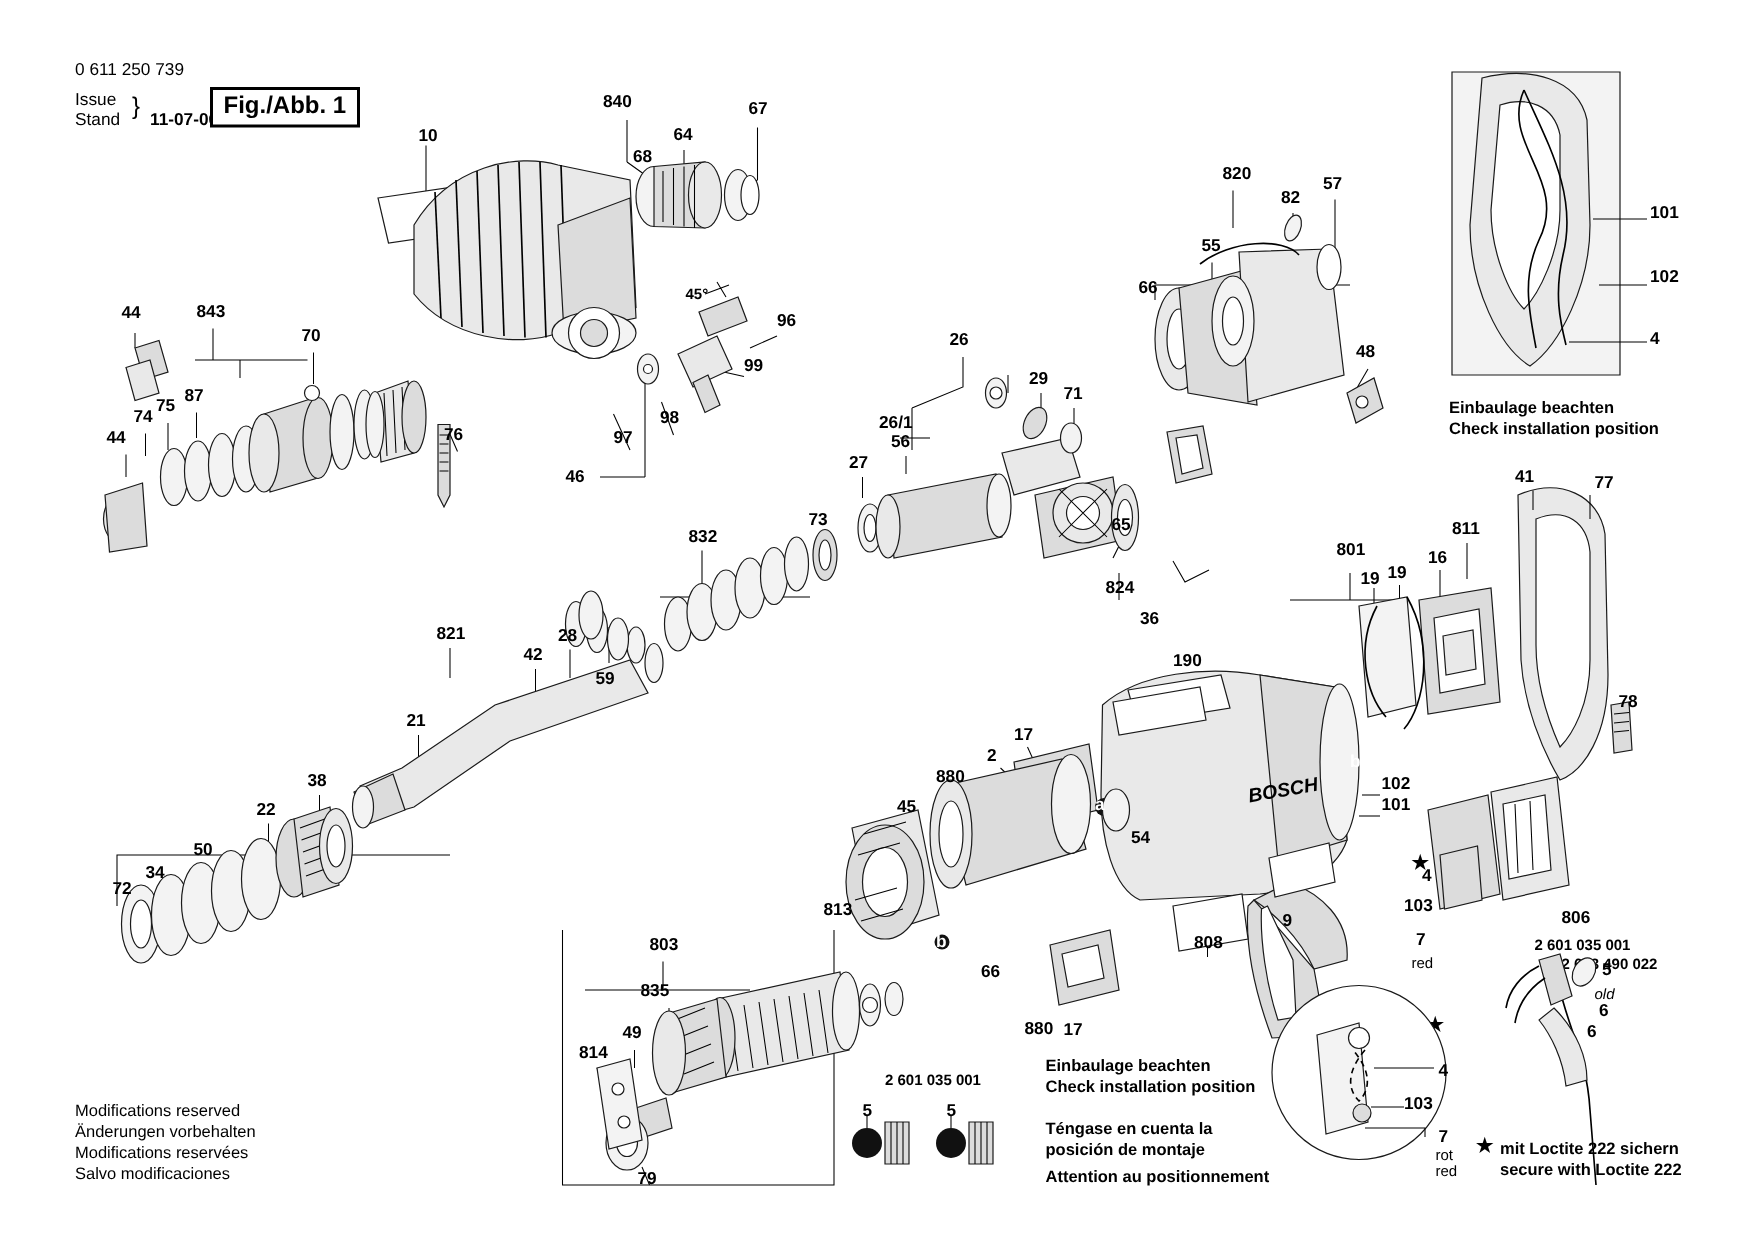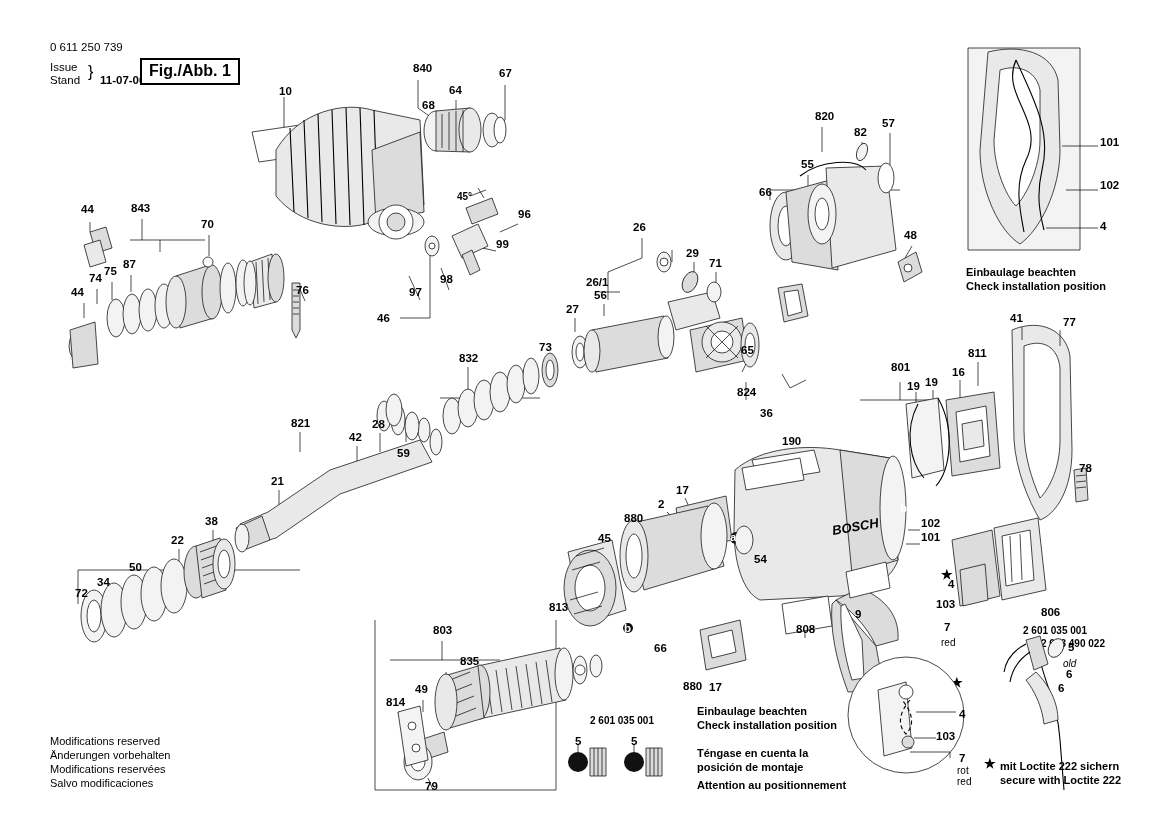--- a/index.html
+++ b/index.html
@@ -420,21 +420,21 @@
       <g class="ln">
         <path d="M916,712 L956,712"></path>
         <path d="M914,738 L936,738"></path>
         <path d="M910,752 L950,752 L950,758"></path>
       </g>
     </g>
 
   </svg>
 
   <div class="lbl" style="left:279px;top:85px;">10</div>
-  <div class="lbl" style="left:413px;top:62px;">840</div>
+  <div class="lbl" style="left:402px;top:62px;">840</div>
   <div class="lbl" style="left:499px;top:67px;">67</div>
   <div class="lbl" style="left:449px;top:84px;">64</div>
   <div class="lbl" style="left:422px;top:99px;">68</div>
   <div class="lbl" style="left:815px;top:110px;">820</div>
   <div class="lbl" style="left:854px;top:126px;">82</div>
   <div class="lbl" style="left:882px;top:117px;">57</div>
   <div class="lbl" style="left:1100px;top:136px;">101</div>
   <div class="lbl" style="left:801px;top:158px;">55</div>
   <div class="lbl" style="left:1100px;top:179px;">102</div>
   <div class="lbl" style="left:759px;top:186px;">66</div>
@@ -493,21 +493,21 @@
   <div class="lbl" style="left:75px;top:587px;">72</div>
   <div class="lbl" style="left:549px;top:601px;">813</div>
   <div class="lbl" style="left:855px;top:608px;">9</div>
   <div class="lbl" style="left:948px;top:578px;">4</div>
   <div class="lbl" style="left:936px;top:598px;">103</div>
   <div class="lbl" style="left:944px;top:621px;">7</div>
   <div class="lbl" style="left:1041px;top:606px;">806</div>
   <div class="lbl" style="left:433px;top:624px;">803</div>
   <div class="lbl" style="left:796px;top:623px;">808</div>
   <div class="lbl" style="left:1066px;top:668px;">6</div>
-  <div class="lbl" style="left:460px;top:655px;">835</div>
+  <div class="lbl" style="left:427px;top:655px;">835</div>
   <div class="lbl" style="left:654px;top:642px;">66</div>
   <div class="lbl" style="left:683px;top:680px;">880</div>
   <div class="lbl" style="left:709px;top:681px;">17</div>
   <div class="lbl" style="left:386px;top:696px;">814</div>
   <div class="lbl" style="left:415px;top:683px;">49</div>
   <div class="lbl" style="left:1058px;top:682px;">6</div>
   <div class="lbl" style="left:959px;top:708px;">4</div>
   <div class="lbl" style="left:936px;top:730px;">103</div>
   <div class="lbl" style="left:425px;top:780px;">79</div>
   <div class="lbl" style="left:575px;top:735px;">5</div>

